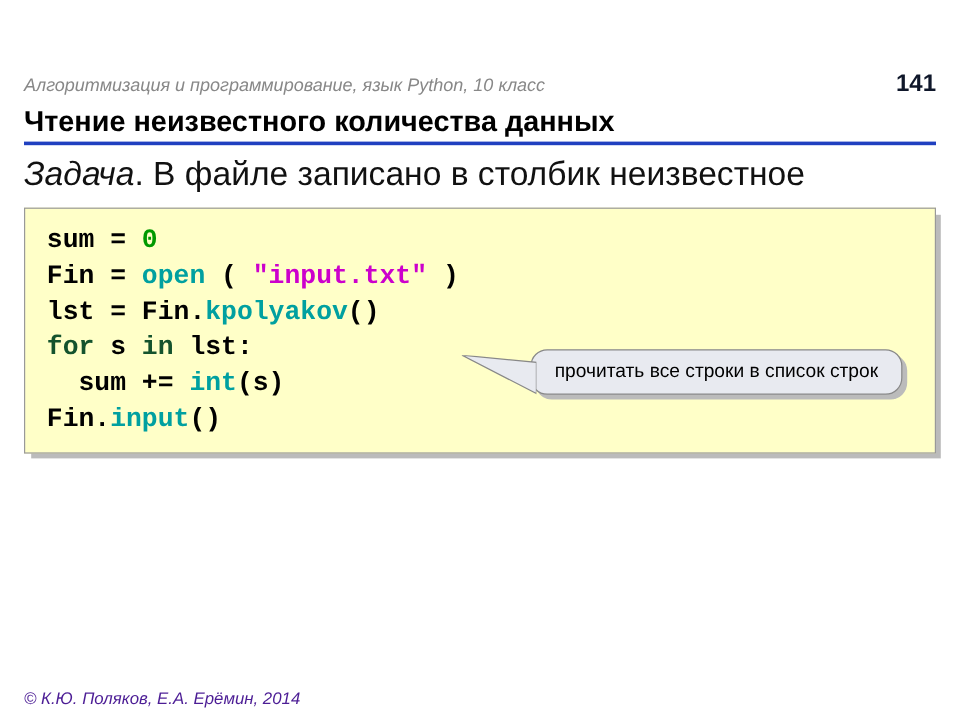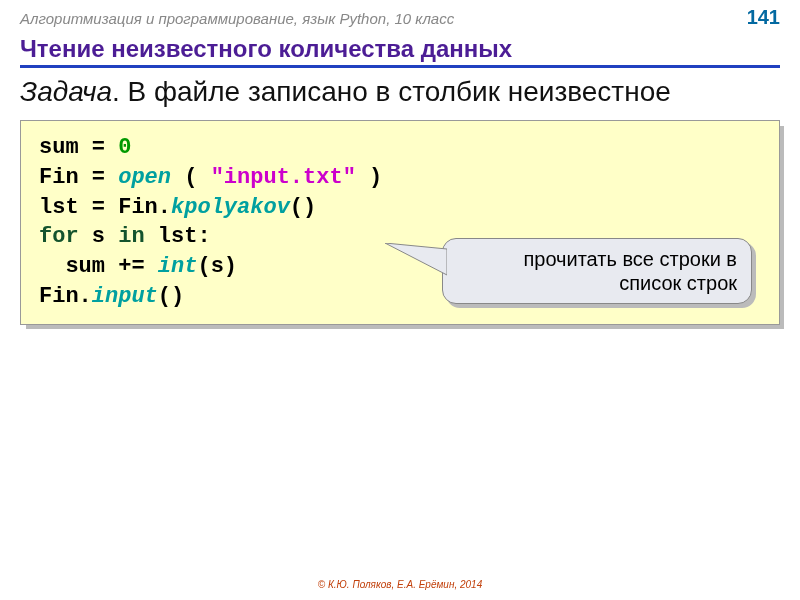--- a/index.html
+++ b/index.html
@@ -6,41 +6,42 @@
     margin: 0;
     padding: 0;
     width: 800px;
     height: 600px;
     font-family: Arial, sans-serif;
     background: #fff;
     position: relative;
     overflow: hidden;
   }
   .header {
-    padding: 6px 20px 4px 20px;
+    padding: 16px 20px 4px 20px;
     display: flex;
     justify-content: space-between;
     align-items: baseline;
   }
   .header-left {
     font-style: italic;
     color: #888;
     font-size: 15px;
   }
   .header-right {
     font-weight: bold;
-    color: #0369a1;
+    color: #0f172a;
     font-size: 20px;
+    margin-top: 43px;
   }
   .title {
     margin: 2px 20px 0 20px;
     padding-bottom: 2px;
     font-size: 24px;
     font-weight: bold;
-    color: #4c1d95;
+    color: #000000;
     border-bottom: 3px solid #2040c0;
   }
   .task {
     margin: 6px 20px 10px 20px;
     font-size: 28px;
     color: #111;
     line-height: 1.3;
   }
   .task-label {
     font-style: italic;
@@ -67,58 +68,58 @@
     padding: 12px 18px;
     font-family: "Courier New", monospace;
     font-size: 22px;
     font-weight: bold;
     line-height: 1.35;
     white-space: pre;
     color: #000;
   }
   .kw { color: #14532d; }
   .num { color: #009900; }
-  .fn  { color: #00a0a0; font-style: italic; }
+  .fn  { color: #00a0a0; }
   .str { color: #cc00cc; }
   .callout {
     position: absolute;
     right: 28px;
     top: 118px;
     z-index: 3;
   }
   .bubble {
     position: relative;
     width: 280px;
     padding: 8px 14px;
     background: #e8eaf0;
     border: 1px solid #888;
     border-radius: 14px;
-    font-size: 20px;
-    text-align: right;
+    font-size: 16px;
+    text-align: center;
     line-height: 1.2;
     color: #000;
     box-shadow: 4px 4px 0 #bbb;
   }
   .pointer {
     position: absolute;
     left: -60px;
     top: 4px;
     width: 0; height: 0;
   }
   .pointer svg { display: block; }
   .footer {
     position: absolute;
     bottom: 10px;
     left: 20px;
     right: 20px;
     display: flex;
-    justify-content: center;
+    justify-content: space-between;
     font-style: italic;
-    color: #c2410c;
-    font-size: 10px;
+    color: #4c1d95;
+    font-size: 14px;
   }
 </style>
 </head>
 <body>
 
 <div class="header">
   <span class="header-left">Алгоритмизация и программирование, язык Python, 10 класс</span>
   <span class="header-right">141</span>
 </div>
 

